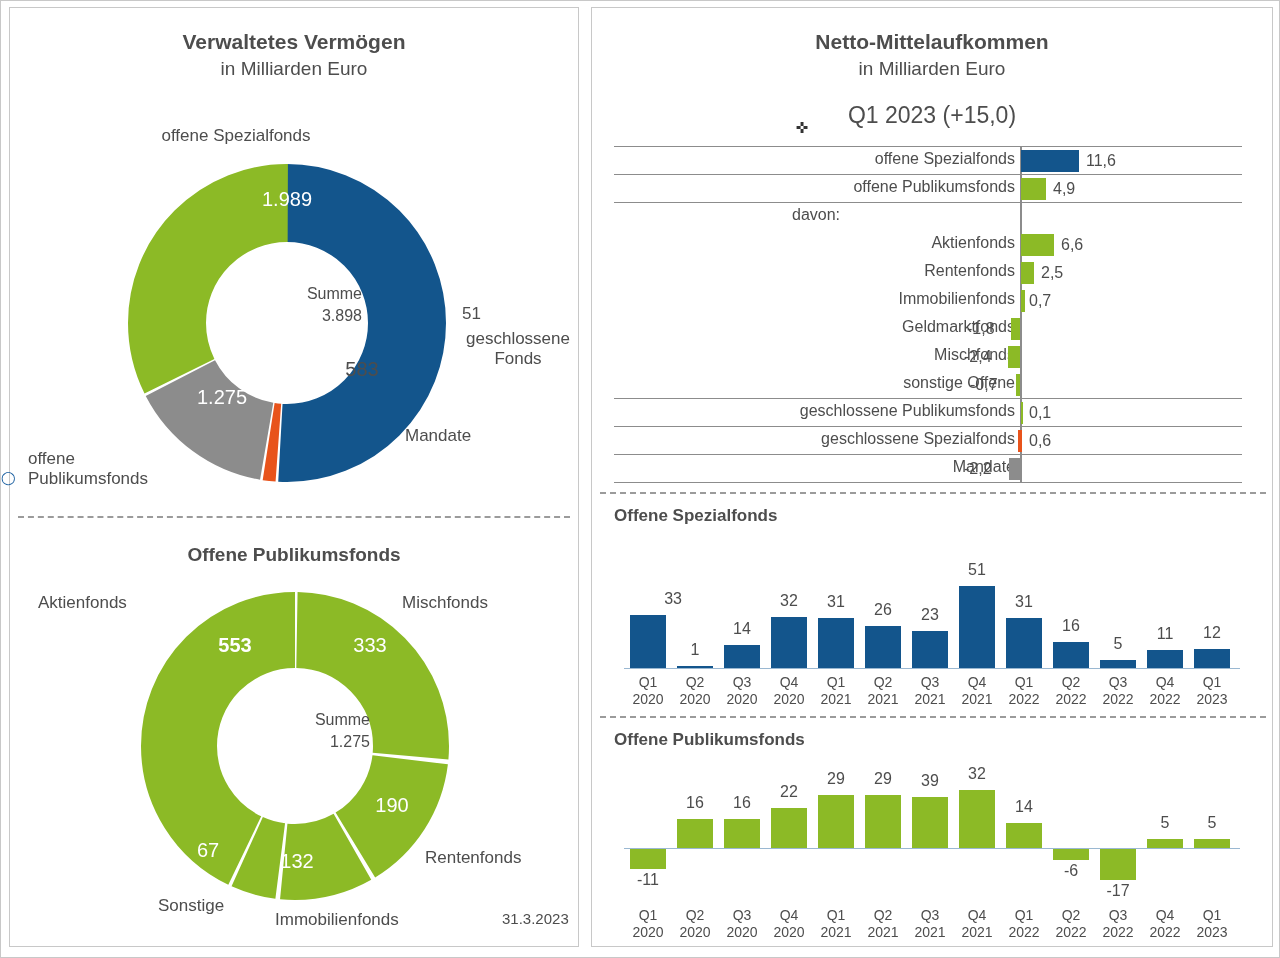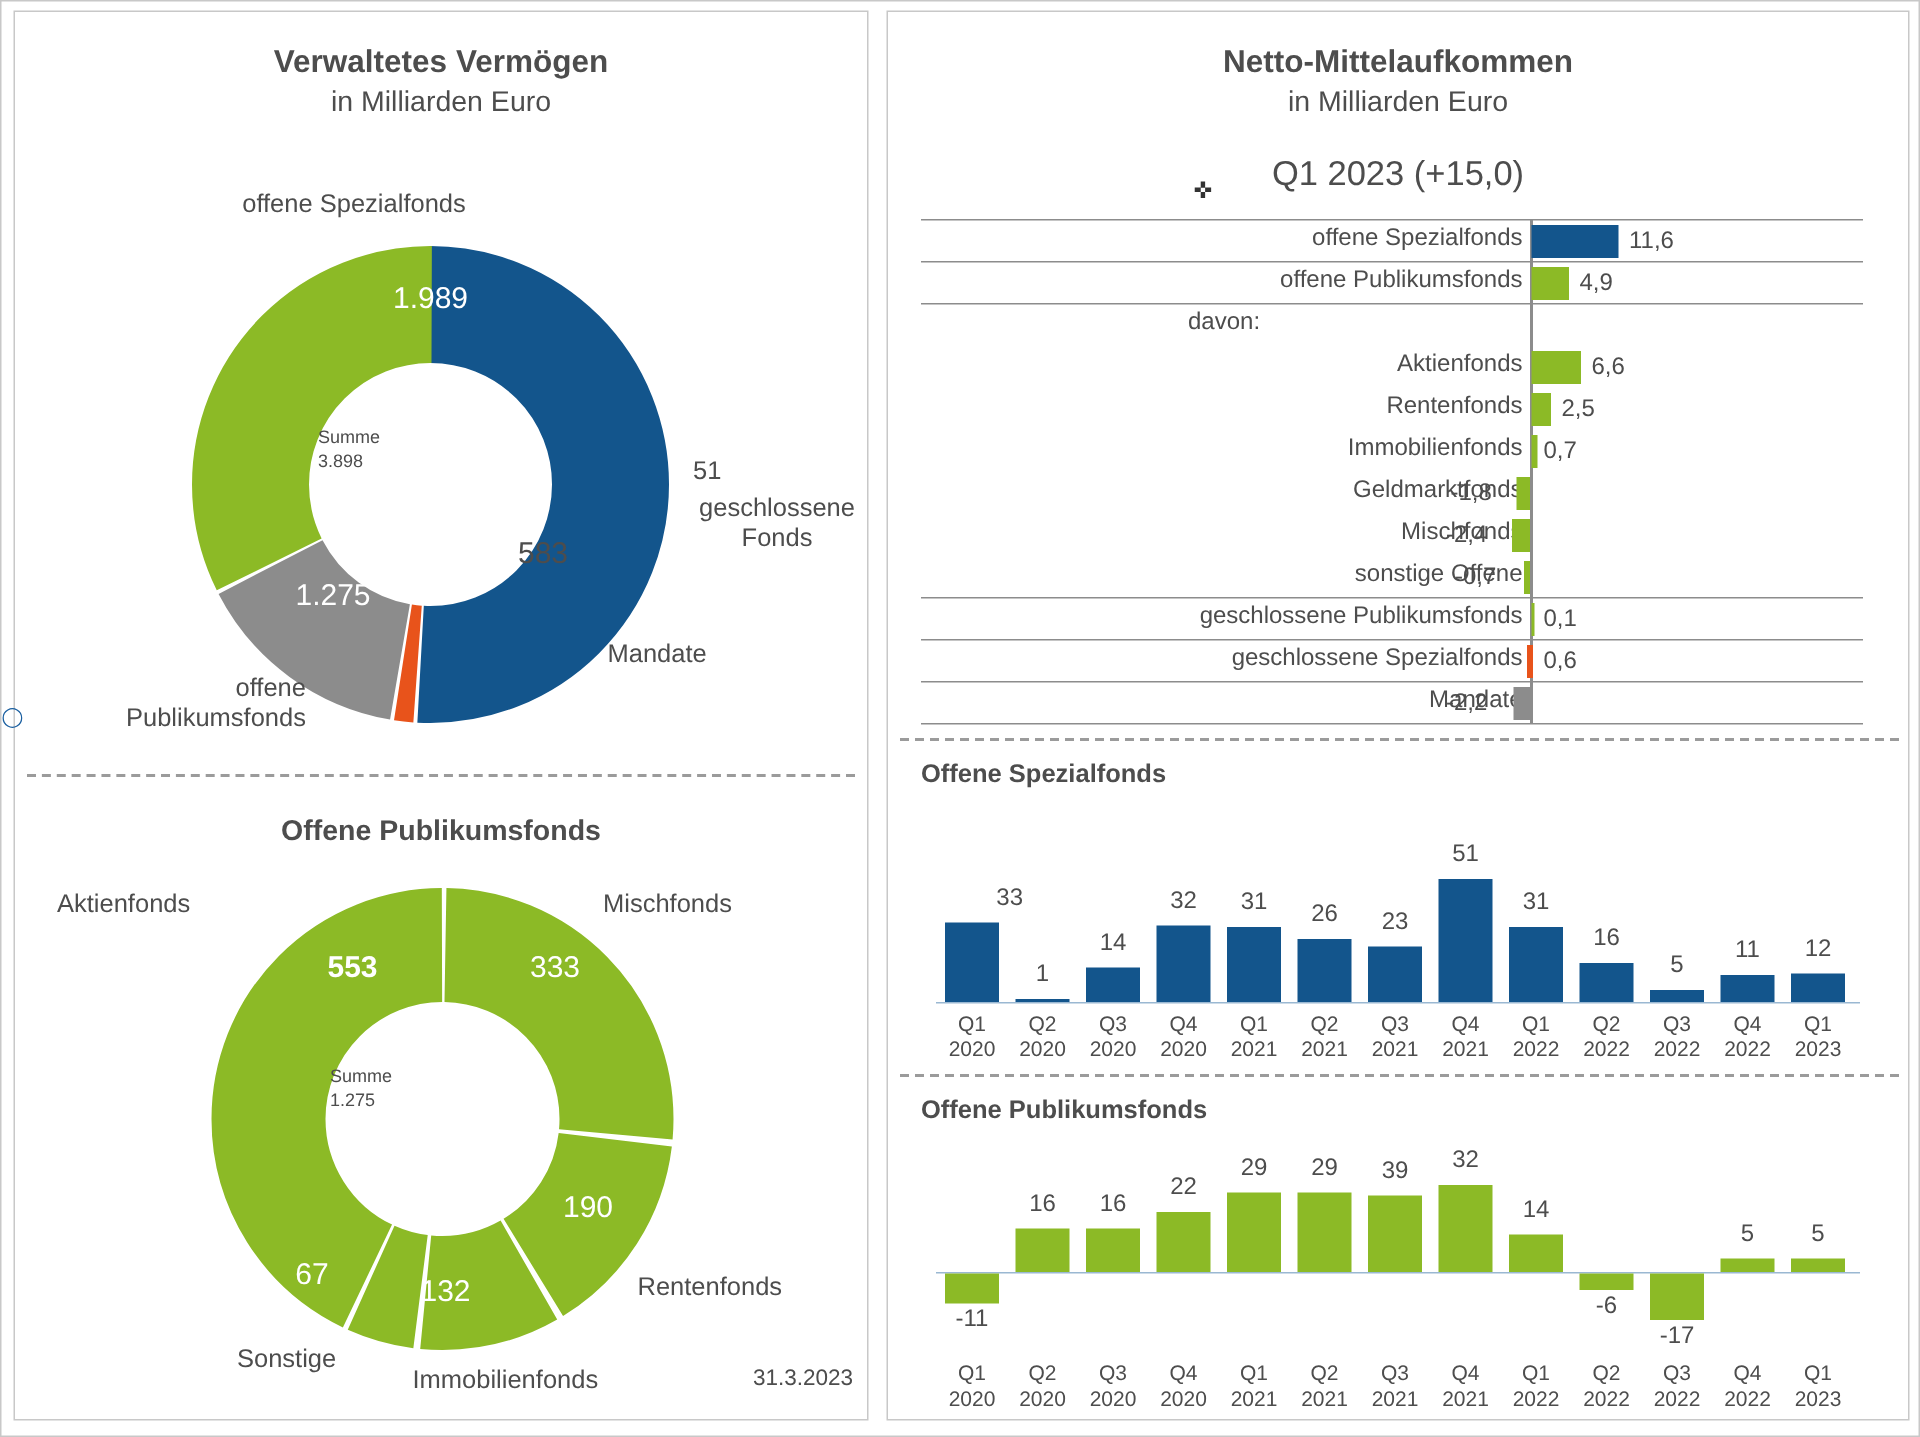--- a/index.html
+++ b/index.html
@@ -73,22 +73,22 @@
     position: absolute;
     font-size: 20px;
     color: #ffffff;
     font-weight: normal;
   }
   .donut-value.dark {
     color: #4d4d4d;
   }
   .donut-center {
     position: absolute;
-    text-align: left;
-    font-size: 12px;
+    text-align: right;
+    font-size: 16px;
     color: #4d4d4d;
     line-height: 1.35;
   }
   .nf-label {
     position: absolute;
     right: 0;
     top: 4px;
     font-size: 16px;
     color: #4d4d4d;
     white-space: nowrap;
@@ -165,21 +165,21 @@
         <div>Summe</div>
         <div>3.898</div>
       </div>
     </div>
 
     <div class="chart-label" style="left:0;top:118px;width:452px;text-align:center;">offene Spezialfonds</div>
     <div class="chart-label" style="left:452px;top:296px;">51</div>
     <div class="chart-label" style="left:443px;top:321px;width:130px;text-align:center;">geschlossene
 Fonds</div>
     <div class="chart-label" style="left:395px;top:418px;">Mandate</div>
-    <div class="chart-label" style="left:18px;top:441px;width:176px;text-align:right;">offene
+    <div class="chart-label" style="left:18px;top:441px;width:176px;text-align:left;">offene
 Publikumsfonds</div>
 
     <div class="blue-dot" style="left:-9px;top:462px;">◯</div>
 
     <div class="dashed-sep" style="left:8px;top:508px;width:552px;"></div>
 
     <div class="title" style="position:absolute;left:0;top:536px;width:100%;font-size:19px;">Offene Publikumsfonds</div>
 
     <div class="donut-wrap" style="left:125px;top:578px;width:320px;height:320px;">
       <svg width="320" height="320" viewBox="0 0 320 320">

